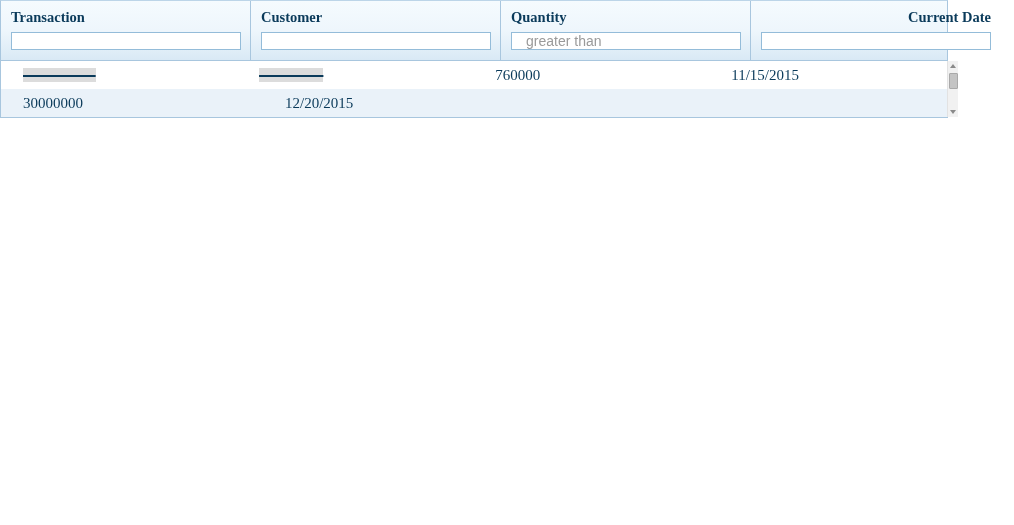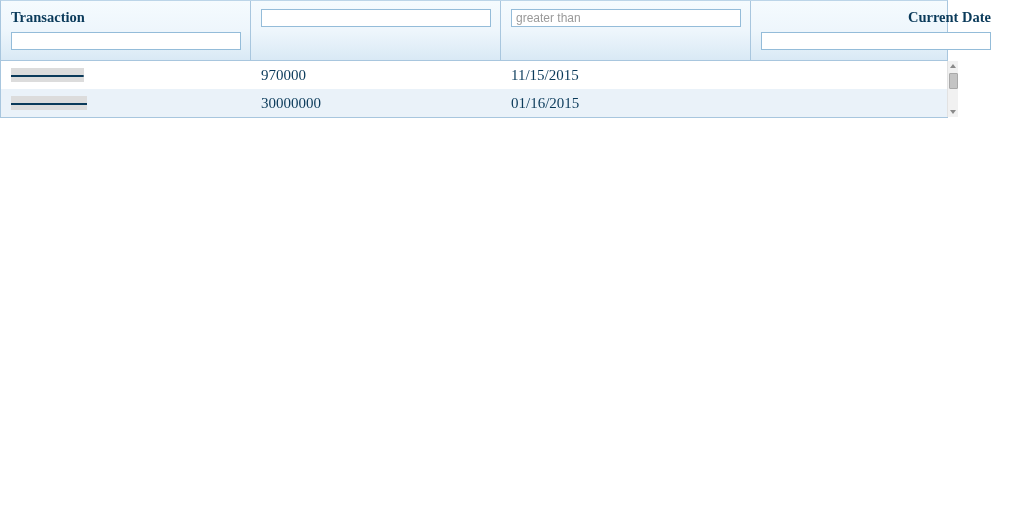--- a/index.html
+++ b/index.html
@@ -6,70 +6,72 @@
     body { font-family: "Times New Roman", Times, serif; font-size: 15px; color: #0a3a5a; background: #fff; }
     .grid { width: 948px; border: 1px solid #a8c6de; border-top: 1px solid #bcd5e8; position: relative; }
     .header-row { display: flex; background: linear-gradient(to bottom, #f5fbfe 0%, #eef6fc 50%, #d9e9f5 100%); border-bottom: 1px solid #a8c6de; }
     .header-cell { border-right: 1px solid #a8c6de; padding: 8px 10px 10px 10px; display: flex; flex-direction: column; gap: 6px; }
     .header-cell:last-child { border-right: none; }
     .col-transaction { width: 250px; }
     .col-customer { width: 250px; }
     .col-quantity { width: 250px; }
     .col-date { width: 252px; align-items: flex-end; }
     .header-label { font-weight: bold; color: #0a3a5a; font-size: 14.5px; font-family: "Times New Roman", Times, serif; }
-    .filter-input { width: 230px; height: 18px; border: 1px solid #94bcd9; background: #fff; font-size: 12px; font-family: Arial, sans-serif; padding: 1px 4px; color: #333; }
+    .filter-input { width: 230px; height: 18px; border: 1px solid #94bcd9; background: #fff; font-size: 14px; font-family: Arial, sans-serif; padding: 1px 14px; color: #333; }
     .filter-input::placeholder { color: #9a9a9a; }
     .data-body { position: relative; }
     .data-row { display: flex; height: 28px; align-items: center; }
     .data-row:nth-child(odd) { background: #ffffff; }
     .data-row:nth-child(even) { background: #eaf2f9; }
-    .data-cell { padding: 0 10px; font-family: "Times New Roman", Times, serif; font-size: 15px; color: #0a3a5a; display: flex; align-items: center; }
+    .data-cell { padding: 0 10px; font-family: "Times New Roman", Times, serif; font-size: 15px; color: #0a3a5a; display: flex; align-items: center; margin-left: 12px; }
     .redact { display: inline-block; background: #dcdcdc; color: transparent; text-decoration: line-through; text-decoration-color: #0a3a5a; text-decoration-thickness: 1.5px; letter-spacing: 0.5px; height: 14px; line-height: 14px; }
     .scrollbar { position: absolute; top: 0; right: -11px; width: 11px; height: 56px; background: #f1f1f1; display: flex; flex-direction: column; justify-content: space-between; align-items: center; border-left: 1px solid #e2e2e2; }
     .scroll-arrow { width: 0; height: 0; border-left: 3.5px solid transparent; border-right: 3.5px solid transparent; }
     .scroll-arrow.up { border-bottom: 4px solid #8a8a8a; margin-top: 3px; }
     .scroll-arrow.down { border-top: 4px solid #8a8a8a; margin-bottom: 3px; }
     .scroll-thumb { width: 9px; height: 16px; background: #c4c4c4; border: 1px solid #a9a9a9; border-radius: 1px; position: absolute; top: 12px; left: 1px; }
     .outer { position: relative; width: 1014px; }
   </style>
 </head>
 <body>
 
 <div class="outer">
   <div class="grid">
     <div class="header-row">
       <div class="header-cell col-transaction">
         <span class="header-label">Transaction</span>
         <input class="filter-input" type="text" style="">
       </div>
       <div class="header-cell col-customer">
+        <span class="header-label">Customer</span>
         <input class="filter-input" type="text" style="">
       </div>
       <div class="header-cell col-quantity">
+        <span class="header-label">Quantity</span>
         <input class="filter-input" type="text" placeholder="greater than" style="">
       </div>
       <div class="header-cell col-date">
         <span class="header-label">Current Date</span>
         <input class="filter-input" type="text" style="">
       </div>
     </div>
     <div class="data-body">
       <div class="data-row">
         <div class="data-cell col-transaction">
           <span class="redact">GG34VW0</span>
         </div>
-        <div class="data-cell col-quantity">970000</div>
+        <div class="data-cell col-customer">
+          <span class="redact">RR57Q60</span>
+        </div>
+        <div class="data-cell col-quantity">760000</div>
         <div class="data-cell col-date">11/15/2015</div>
       </div>
       <div class="data-row">
-        <div class="data-cell col-transaction">
-          <span class="redact">GG32WW0</span>
-        </div>
         <div class="data-cell col-quantity">30000000</div>
-        <div class="data-cell col-date">01/16/2015</div>
+        <div class="data-cell col-date">12/20/2015</div>
       </div>
       <div class="scrollbar">
         <div class="scroll-arrow up"></div>
         <div class="scroll-thumb"></div>
         <div class="scroll-arrow down"></div>
       </div>
     </div>
   </div>
 </div>
 

